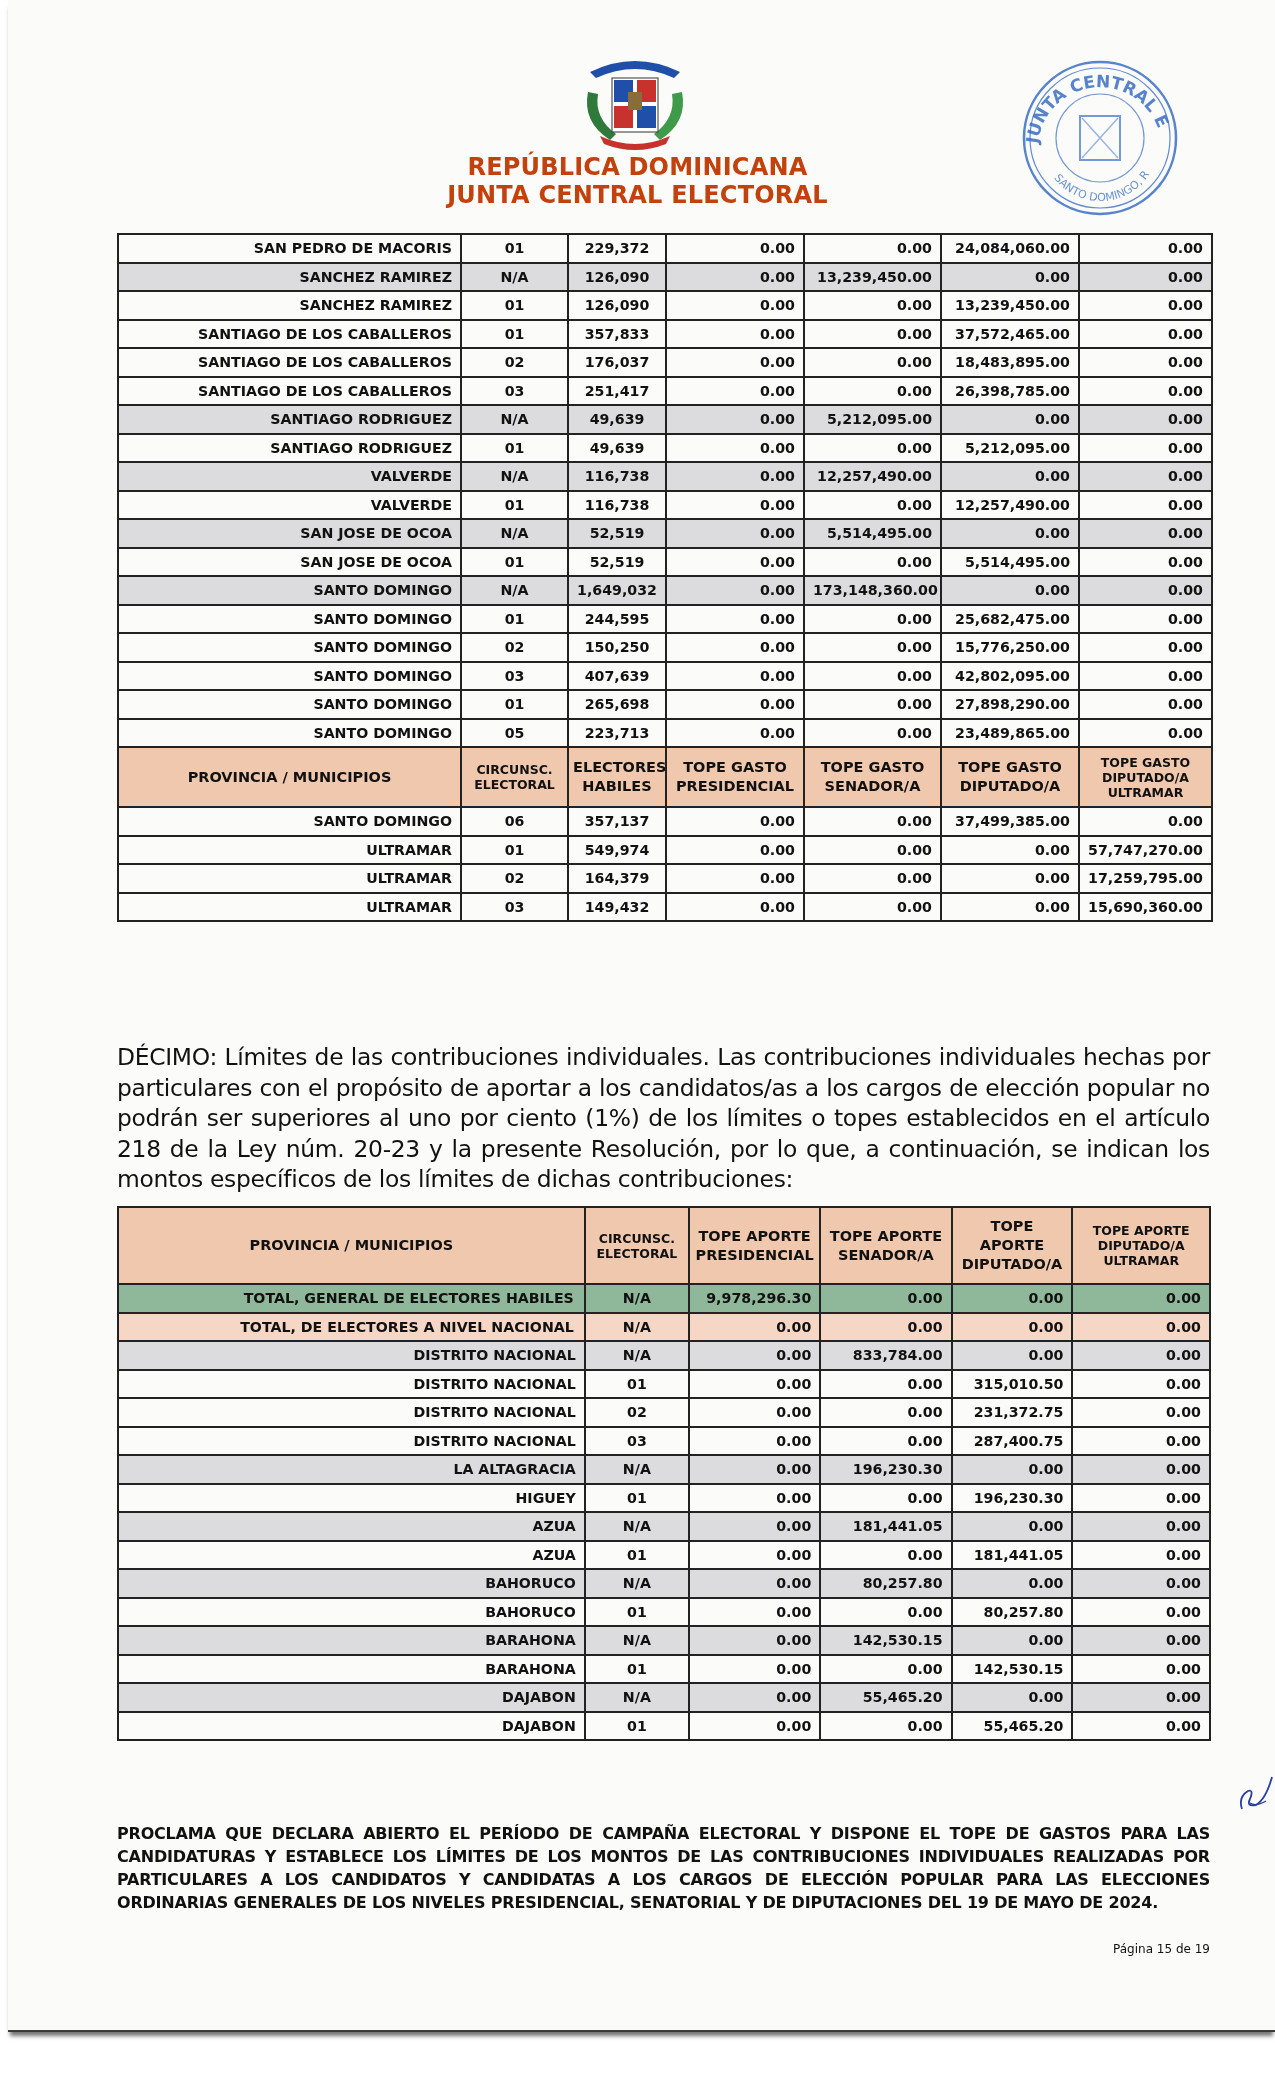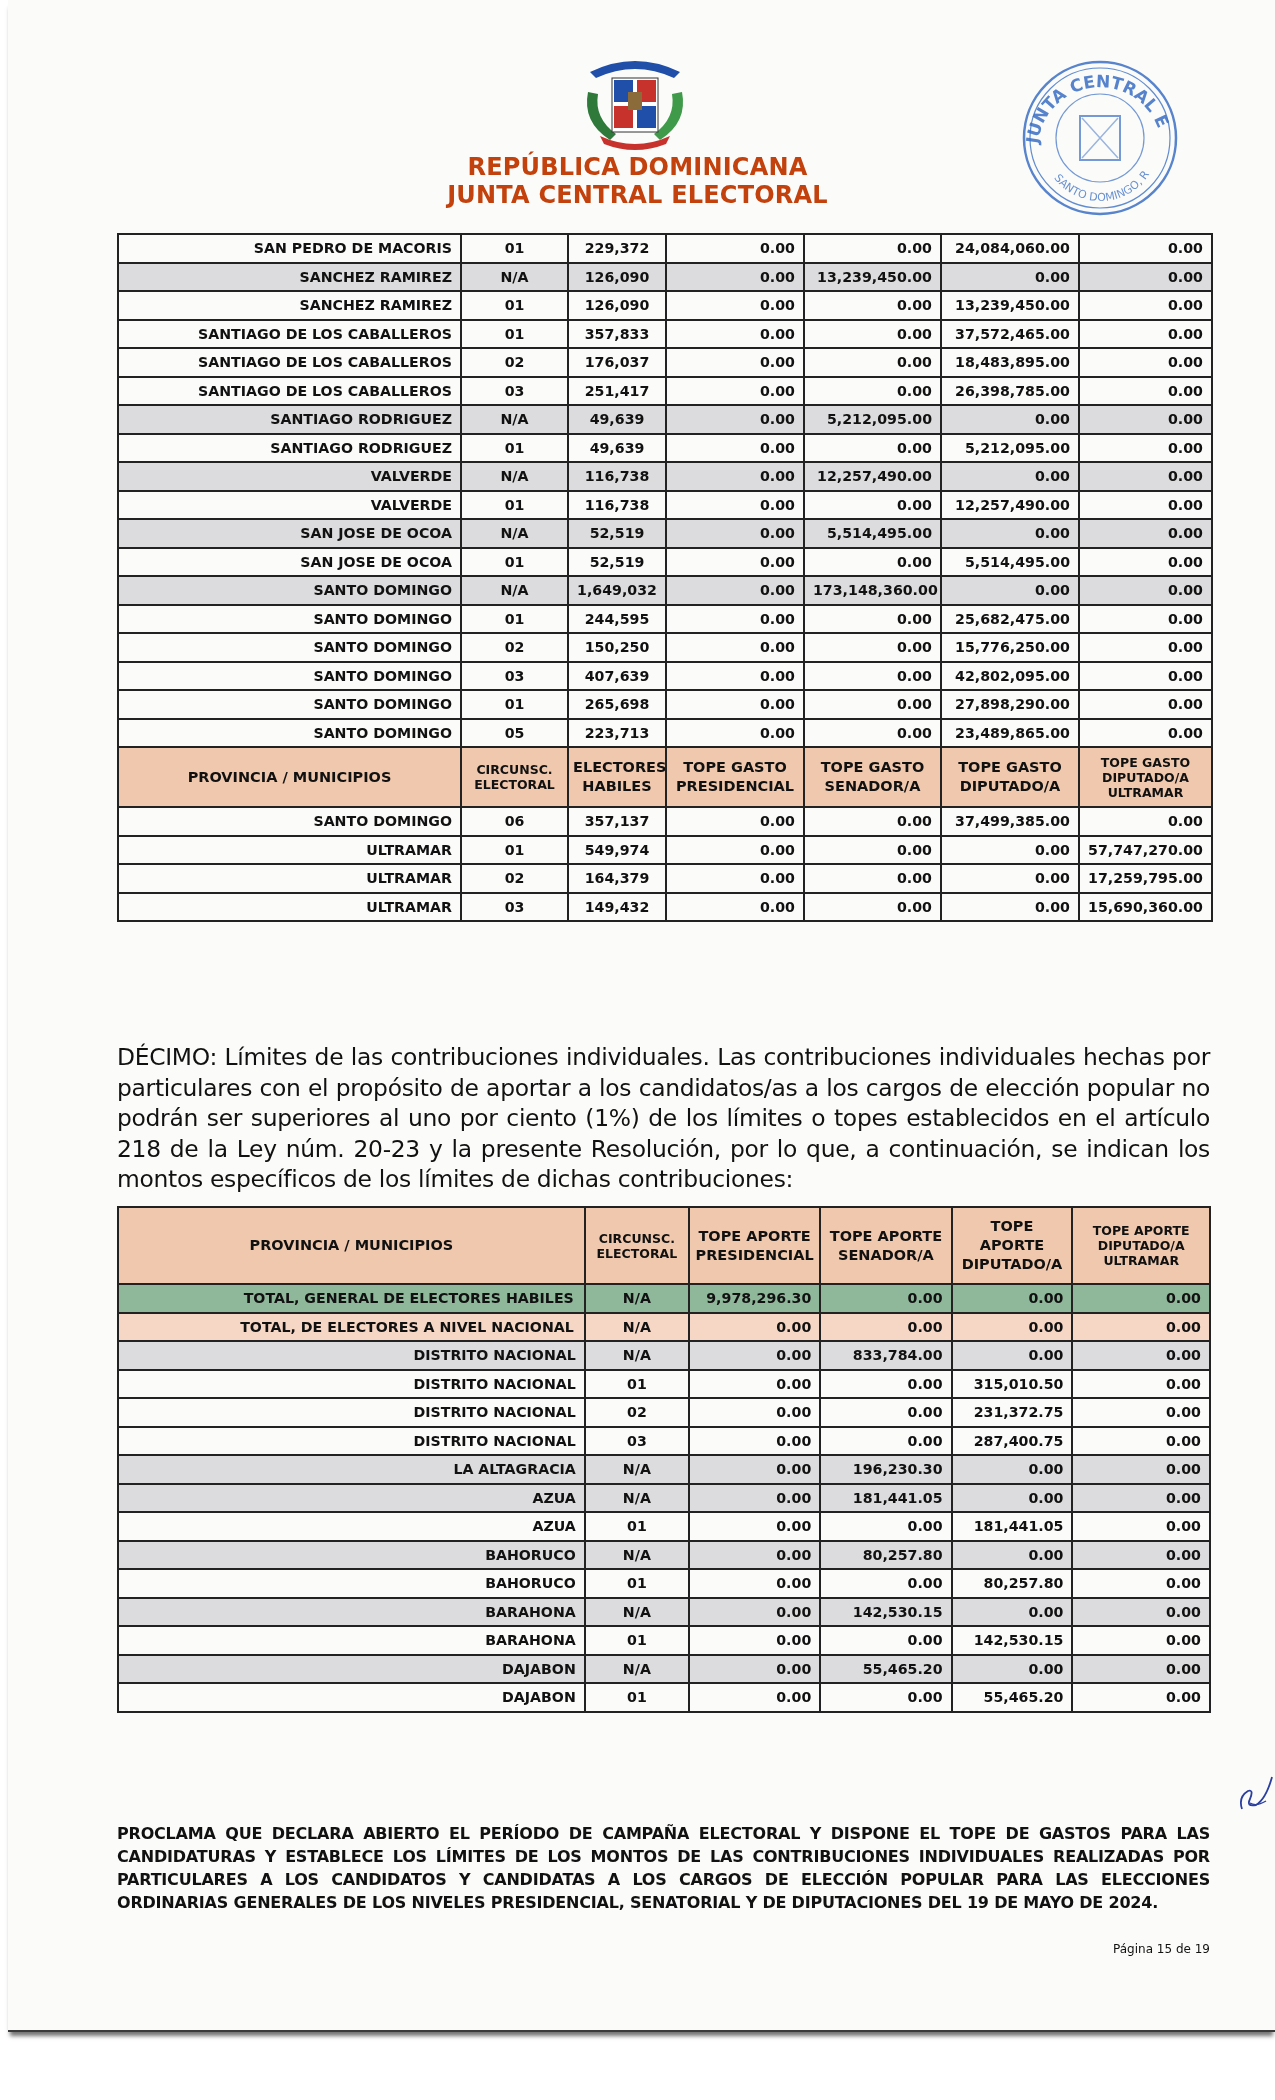--- a/index.html
+++ b/index.html
@@ -383,20 +383,28 @@
           <td class="r">0.00</td>
         </tr>
         <tr class="shade">
           <td class="l">LA ALTAGRACIA</td>
           <td class="c">N/A</td>
           <td class="r">0.00</td>
           <td class="r">196,230.30</td>
           <td class="r">0.00</td>
           <td class="r">0.00</td>
         </tr>
+        <tr class="white">
+          <td class="l">HIGUEY</td>
+          <td class="c">01</td>
+          <td class="r">0.00</td>
+          <td class="r">0.00</td>
+          <td class="r">196,230.30</td>
+          <td class="r">0.00</td>
+        </tr>
         <tr class="shade">
           <td class="l">AZUA</td>
           <td class="c">N/A</td>
           <td class="r">0.00</td>
           <td class="r">181,441.05</td>
           <td class="r">0.00</td>
           <td class="r">0.00</td>
         </tr>
         <tr class="white">
           <td class="l">AZUA</td>

